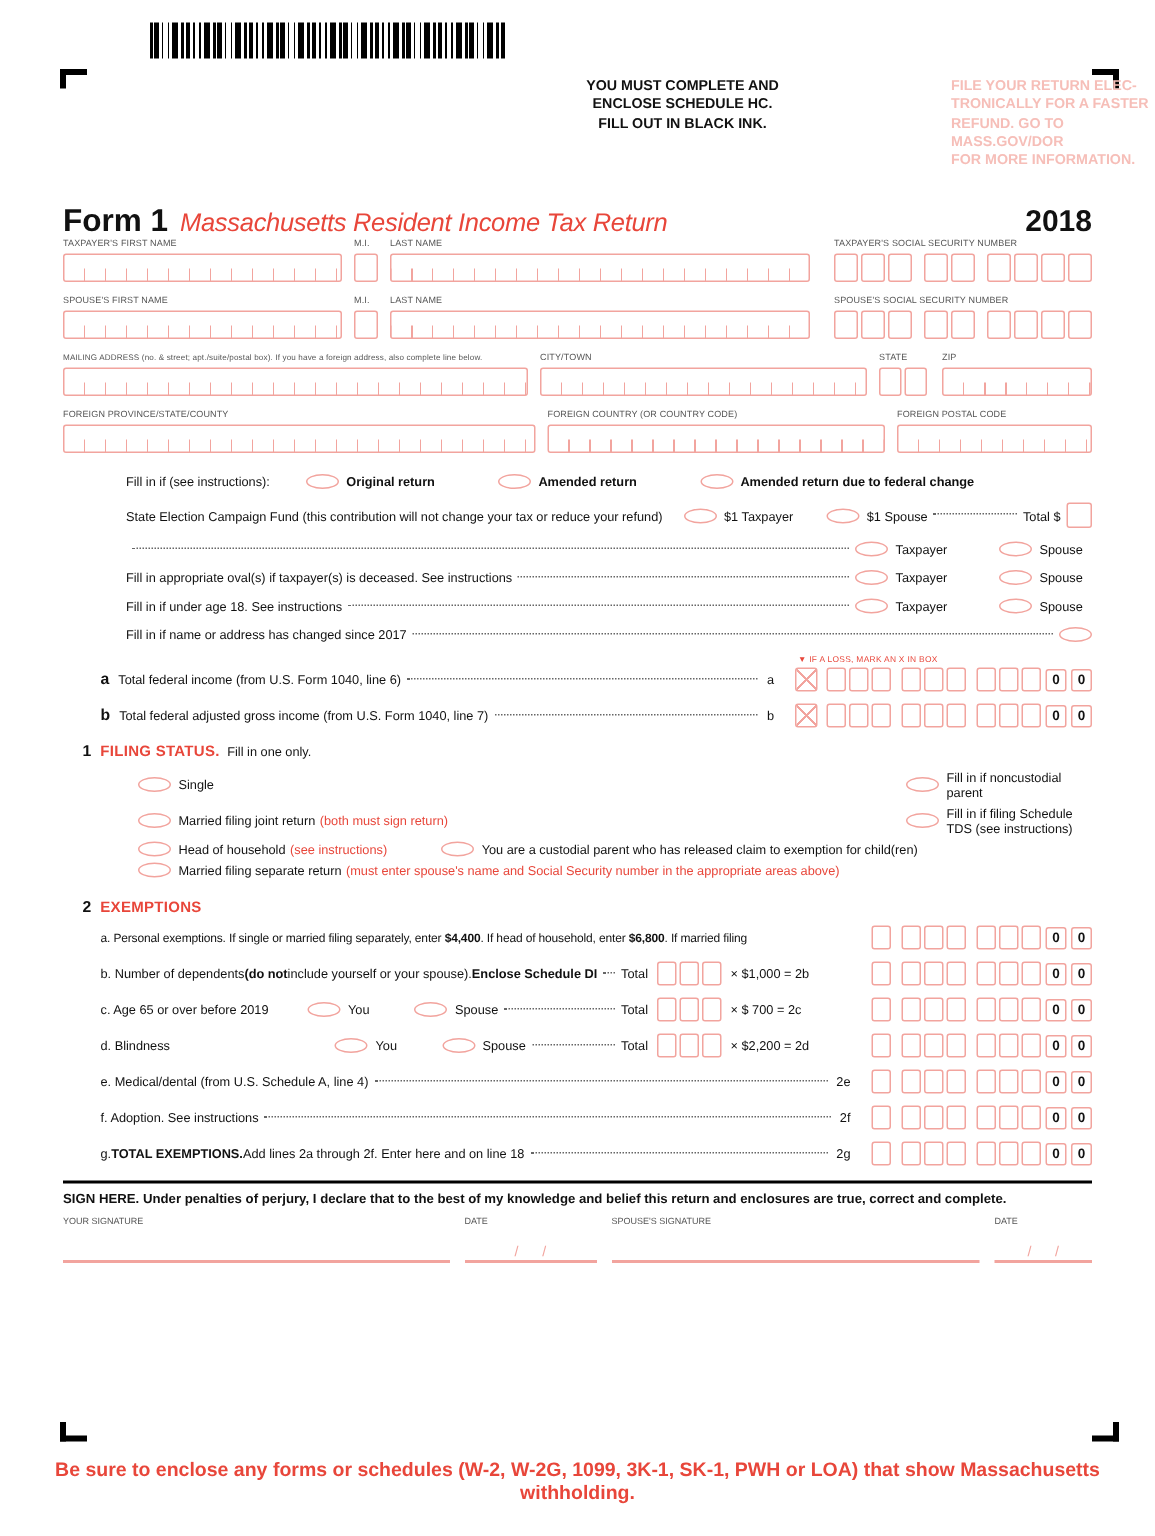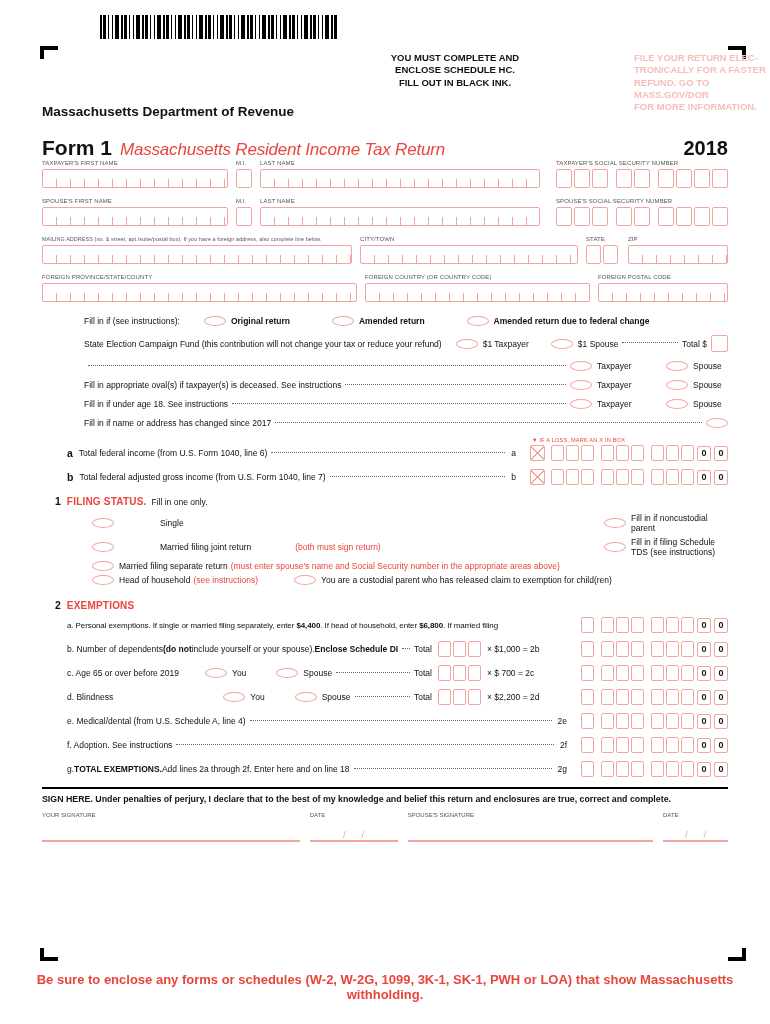--- a/index.html
+++ b/index.html
@@ -82,21 +82,21 @@
   .fedrow{display:flex;align-items:center;margin-bottom:8px;padding-left:25px;}
   .fedletter{font-weight:bold;font-size:10.5px;margin-right:6px;}
 
   
   .sec-head{display:flex;align-items:baseline;margin:10px 0 6px 13px;}
   .sec-num{font-weight:bold;font-size:10.5px;margin-right:6px;}
   .sec-title{font-weight:bold;font-size:10px;color:var(--red);margin-right:5px;letter-spacing:0.2px;}
   .sec-sub{font-size:8.5px;}
 
   .frow{display:flex;align-items:center;margin-bottom:4px;padding-left:50px;}
-  .frow .fl{display:flex;width:512px;flex:none;gap:41px;}
+  .frow .fl{display:flex;width:512px;flex:none;}
   .frow .fr{display:flex;align-items:center;}
 
   .xrow{display:flex;align-items:center;margin-bottom:8px;padding-left:25px;}
   .xrow .mult{width:82px;flex:none;white-space:nowrap;}
   .xref{flex:none;margin:0 2px;}
 
   .sign{border-top:2px solid #000;margin-top:10px;padding-top:5px;}
   .sign-text{font-size:8.8px;font-weight:bold;}
   .sig-grid{display:grid;grid-template-columns:1.05fr 88px 1fr 65px;column-gap:10px;margin-top:8px;}
   .sig-grid .slab{font-size:6px;color:var(--lab);}
@@ -123,21 +123,20 @@
     <div>ENCLOSE SCHEDULE HC.</div>
     <div>FILL OUT IN BLACK INK.</div>
   </div>
   <div class="notice-faded">
     <div>FILE YOUR RETURN ELEC-</div>
     <div>TRONICALLY FOR A FASTER</div>
     <div>REFUND. GO TO MASS.GOV/DOR</div>
     <div>FOR MORE INFORMATION.</div>
   </div>
 
-  <div class="agency">Massachusetts Department of Revenue</div>
   <div class="formline">
     <span class="form-number">Form 1</span>
     <span class="form-title">Massachusetts Resident Income Tax Return</span>
     <span class="year">2018</span>
   </div>
 
   <div class="content">
 
     <div class="field-row">
       <div class="fgroup" style="width:186px">
@@ -377,30 +376,30 @@
         <span class="red nw" style="margin-left:3px">(both must sign return)</span>
       </span>
       <span class="fr">
         <span class="oval"></span>
         <span>Fill in if filing Schedule TDS (see instructions)</span>
       </span>
     </div>
 
     <div class="frow">
       <span class="oval"></span>
-      <span class="nw">Married filing separate return</span>
-      <span class="red nw" style="margin-left:3px">(must enter spouse's name and Social Security number in the appropriate areas above)</span>
-    </div>
-
-    <div class="frow">
-      <span class="oval"></span>
       <span class="nw">Head of household</span>
       <span class="red nw" style="margin-left:3px">(see instructions)</span>
       <span class="oval" style="margin-left:36px"></span>
       <span>You are a custodial parent who has released claim to exemption for child(ren)</span>
+    </div>
+
+    <div class="frow">
+      <span class="oval"></span>
+      <span class="nw">Married filing separate return</span>
+      <span class="red nw" style="margin-left:3px">(must enter spouse's name and Social Security number in the appropriate areas above)</span>
     </div>
 
     <div class="sec-head" style="margin-top:14px">
       <span class="sec-num">2</span>
       <span class="sec-title">EXEMPTIONS</span>
     </div>
 
     <div class="xrow">
       <div style="flex:1;font-size:8px;letter-spacing:-0.1px">
         <div class="nw">

